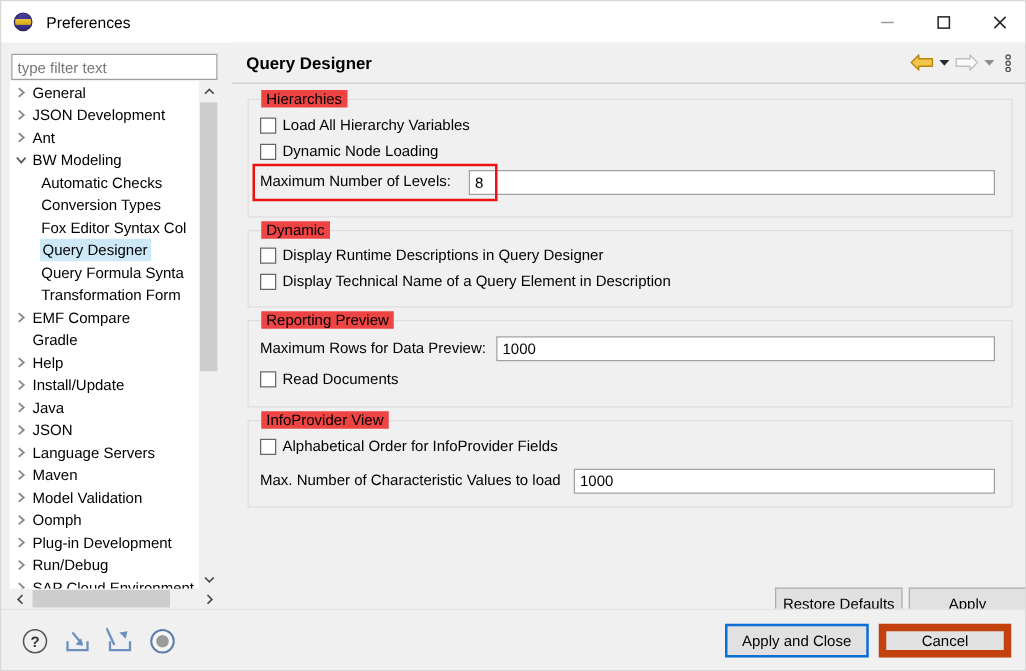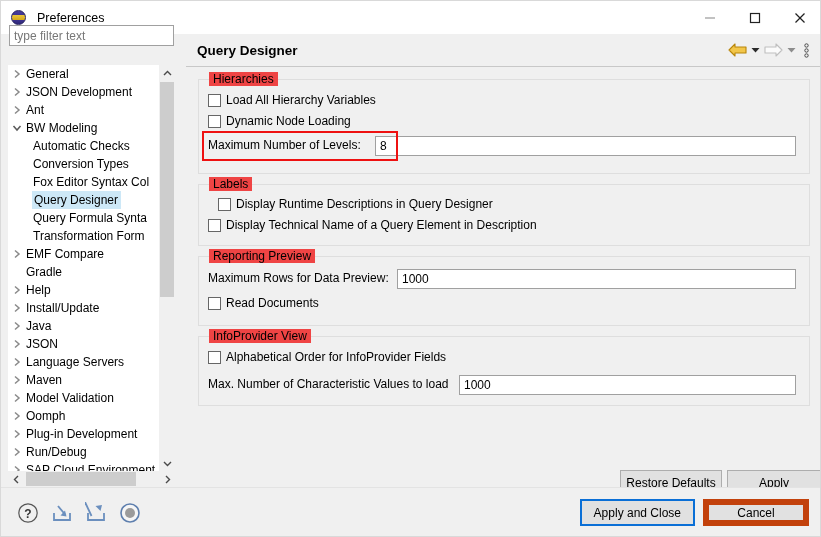--- a/index.html
+++ b/index.html
@@ -42,21 +42,21 @@
     margin-left: 9px; font-size: 12.5px; color: #000;
   }
   .win-btns { position: absolute; right: 0; top: 0; height: 33px; display: flex; }
   .win-btn {
     width: 45px; height: 33px; display: flex; align-items: center; justify-content: center;
   }
   .win-btn svg { display:block; }
 
   
   .filter-wrap {
-    position: absolute; left: 8px; top: 24px; width: 165px; height: 21px;
+    position: absolute; left: 8px; top: 42px; width: 165px; height: 21px;
   }
   .filter-input {
     width: 100%; height: 21px; box-sizing: border-box;
     border: 1px solid #a0a0a0; background: #fff;
     font-family: "Liberation Sans", sans-serif; font-size: 12px;
     padding: 0 4px; color: #000; outline: none;
   }
   .filter-input::placeholder { color: #777; }
 
   .tree-panel {
@@ -448,23 +448,23 @@
 
         <div class="row" style="left:9px; top:58px;">
           <span class="txt-label">Maximum Number of Levels:</span>
         </div>
         <input class="tfield" style="position: absolute; left: 176px; top: 56px; width: 421px;" type="text" value="8">
 
         <div class="redbox" style="left:3px; top:51px; width:196px; height:30px;"></div>
       </div>
 
       <div class="group" style="top:117px; height:62px;">
-        <div class="group-title">Labels</div>
-
-        <div class="row" style="left:19px; top:12px;">
+        <div class="group-title">Dynamic</div>
+
+        <div class="row" style="left:9px; top:12px;">
           <span class="cb"></span>
           <span class="cb-label">Display Runtime Descriptions in Query Designer</span>
         </div>
 
         <div class="row" style="left:9px; top:33px;">
           <span class="cb"></span>
           <span class="cb-label">Display Technical Name of a Query Element in Description</span>
         </div>
       </div>
 

